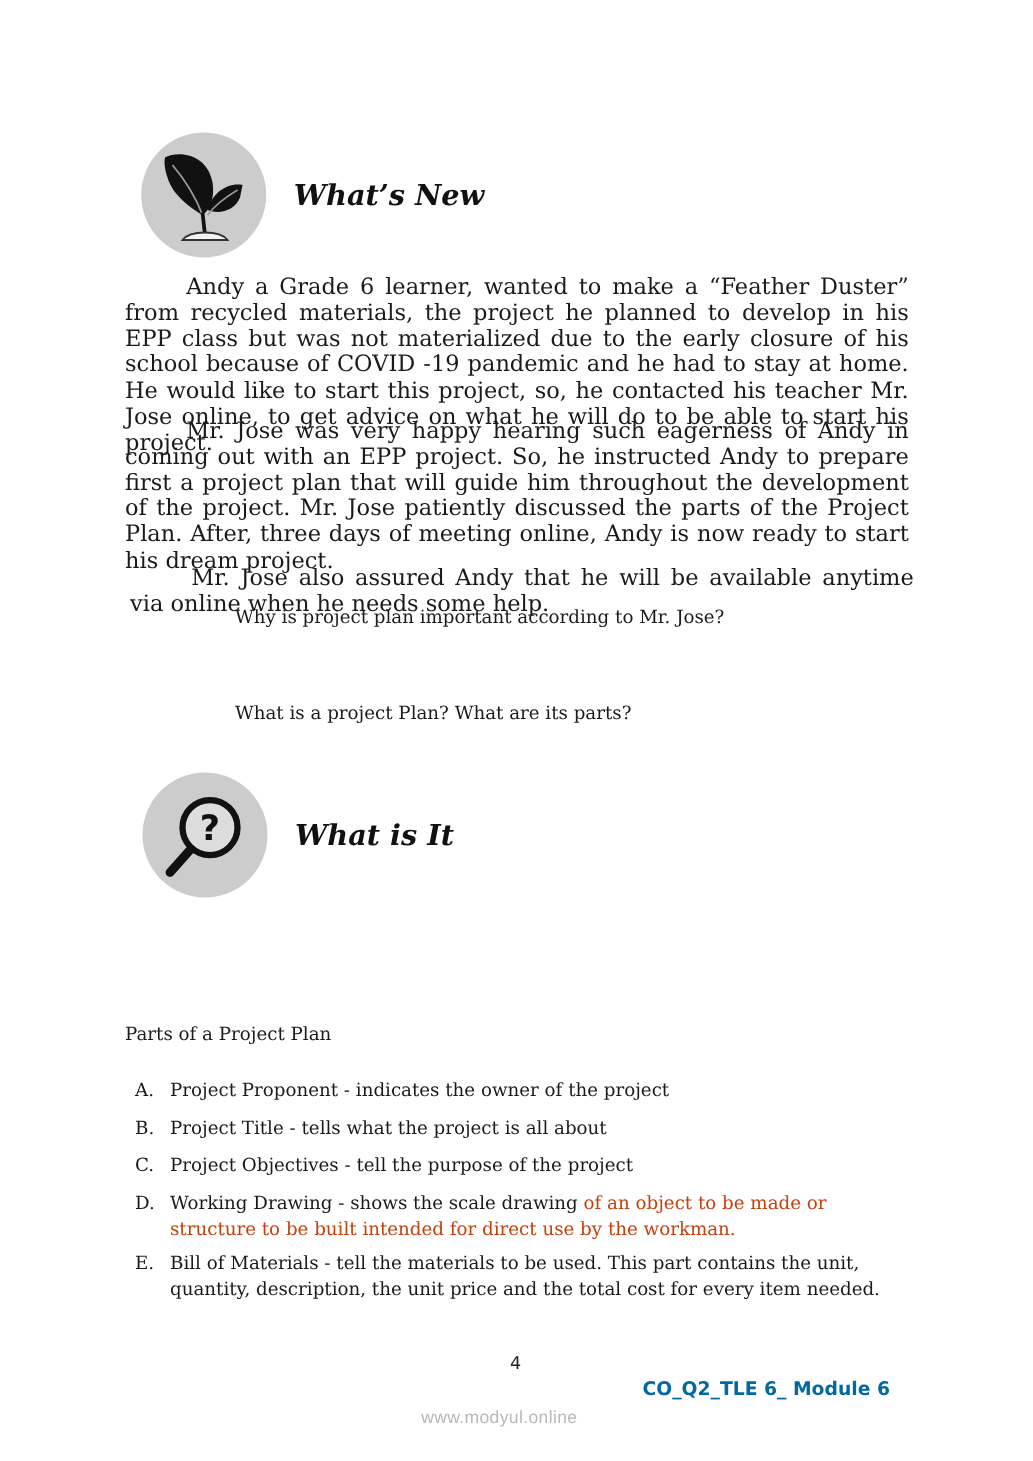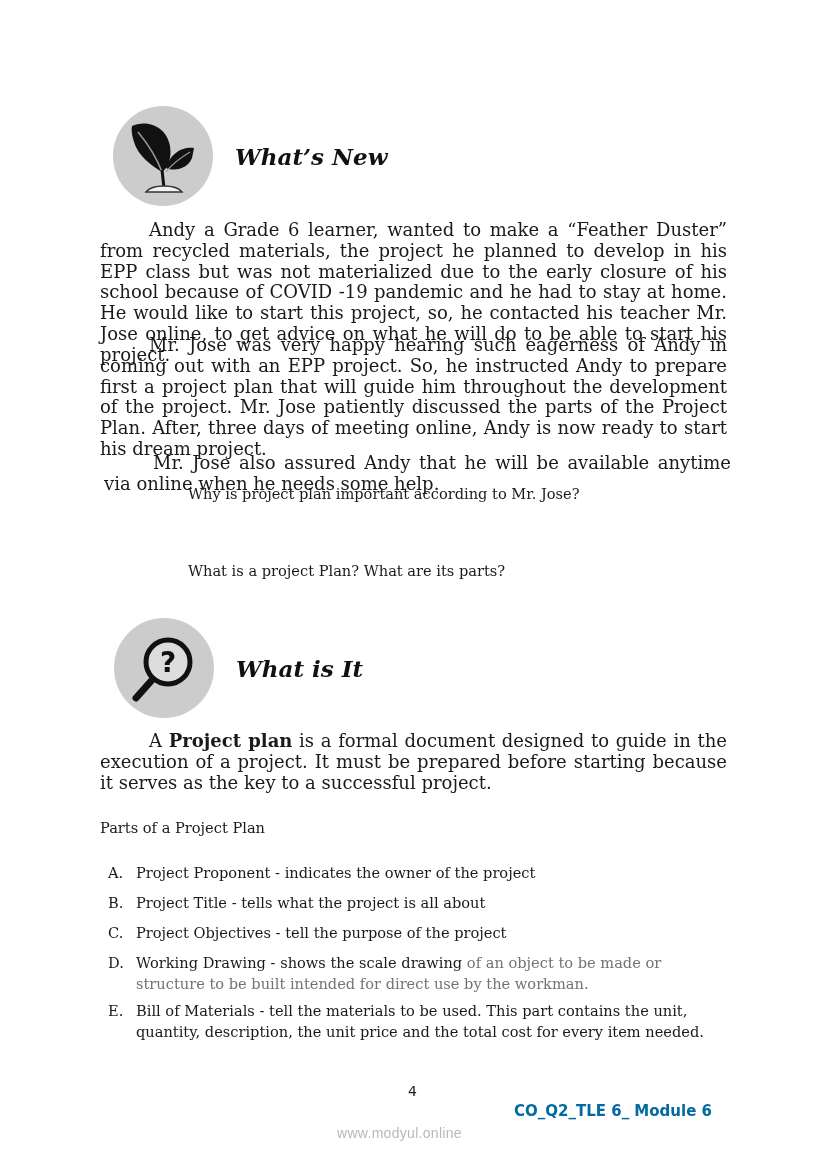--- a/index.html
+++ b/index.html
@@ -8,21 +8,21 @@
   .section-head { position:absolute; display:flex; align-items:center; }
   .icon-circle { width:100px; height:100px; border-radius:50%; background:#cccccc; display:flex; align-items:center; justify-content:center; }
   .section-title { font-family:"DejaVu Serif", serif; font-weight:bold; font-style:italic; font-size:23px; color:#111; margin-left:22px; }
   .para { position:absolute; left:100px; width:627px; font-size:18px; line-height:20.8px; text-align:justify; }
   .indent { text-indent:49px; }
   .question { position:absolute; left:188px; font-size:14.6px; line-height:20px; }
   .plain { position:absolute; left:100px; font-size:14.6px; line-height:20px; }
   .list-item { position:absolute; left:108px; width:620px; font-size:14.6px; line-height:20.5px; display:flex; }
   .list-letter { width:28px; flex:none; }
   .list-text { flex:1; }
-  .faded { color:#737373; }
+  .faded { color:#c2410c; }
   .page-num { position:absolute; left:408px; top:1083px; font-family:"DejaVu Sans", sans-serif; font-size:14px; color:#222; }
   .module-code { position:absolute; left:514px; top:1102px; font-family:"DejaVu Sans", sans-serif; font-weight:bold; font-size:15px; color:#0369a1; }
   .watermark { position:absolute; left:337px; top:1125px; font-family:Liberation Sans, sans-serif; font-size:14px; color:#b8b8b8; letter-spacing:0.3px;text-align:center; }
   b { font-weight:bold; }
 </style>
 </head>
 <body>
 
 <div class="page">
 
@@ -51,21 +51,20 @@
     <div class="icon-circle">
       <svg width="80" height="80" viewBox="0 0 80 80">
         <circle cx="44" cy="34" r="22" fill="#ddd" stroke="#111" stroke-width="5"></circle>
         <path d="M28 52 L12 70" stroke="#111" stroke-width="7" stroke-linecap="round"></path>
         <text x="44" y="44" text-anchor="middle" font-family="DejaVu Sans, sans-serif" font-weight="bold" font-size="28" fill="#111">?</text>
       </svg>
     </div>
     <span class="section-title">What is It</span>
   </div>
 
-  <p class="para indent" style="top:731px; margin:0;"><span>A </span><b>Project plan</b><span> is a formal document designed to guide in the execution of a project. It must be prepared before starting because it serves as the key to a successful project.</span></p>
 
   <div class="plain" style="top:818px;">Parts of a Project Plan</div>
 
   <div class="list-item" style="top:863px;">
     <span class="list-letter">A.</span>
     <span class="list-text">Project Proponent - indicates the owner of the project</span>
   </div>
   <div class="list-item" style="top:893px;">
     <span class="list-letter">B.</span>
     <span class="list-text">Project Title - tells what the project is all about</span>

